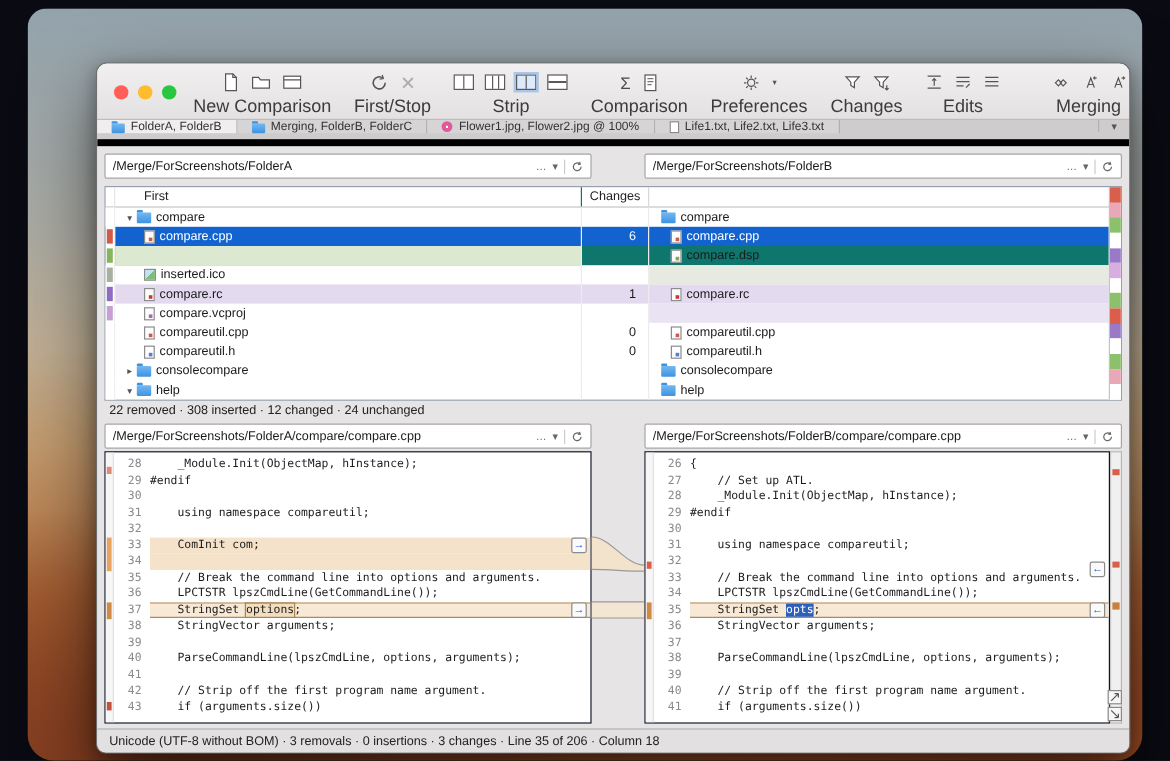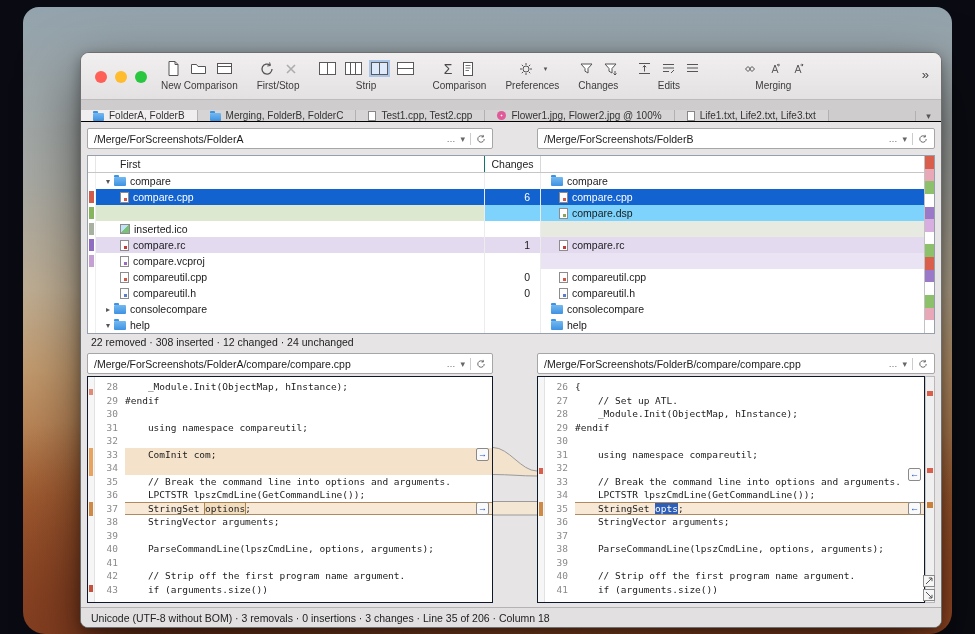--- a/index.html
+++ b/index.html
@@ -15,31 +15,31 @@
     background:#e8e6e6;border:1px solid #6f6f6f;overflow:hidden;display:flex;flex-direction:column;
     box-shadow:0 25px 60px rgba(0,0,0,.55),0 4px 14px rgba(0,0,0,.35)}
   
   .titlebar{height:47px;background:linear-gradient(#f1efef,#e3e1e1);border-bottom:1px solid #bdbbbb;position:relative;display:flex;flex:none}
   .lights{position:absolute;left:14px;top:18px;display:flex;gap:8px}
   .light{width:12px;height:12px;border-radius:50%}
   .light.red{background:#ff5f57}.light.yellow{background:#febc2e}.light.green{background:#29c73f}
   .toolbar{display:flex;align-items:flex-start;margin-left:80px;padding-top:6px;gap:19px;flex:1;min-width:0}
   .tgroup{display:flex;flex-direction:column;align-items:center;gap:2px;flex:none}
   .ticons{display:flex;gap:9px;align-items:center;height:19px}
-  .tlabel{font-size:10px;color:#3c3c3c;white-space:nowrap}
+  .tlabel{font-size:15px;color:#3c3c3c;white-space:nowrap}
   .tbtn{display:flex;align-items:center;justify-content:center}
   .gsig{font-size:14px;color:#4a4a4a;line-height:14px}
   .ddc{font-size:7px;color:#555;margin-left:1px}
   .lay{width:17px;height:13px;border:1px solid #5a5a5a;display:flex;background:#fff}
   .lay i{flex:1;border-right:1px solid #5a5a5a}.lay i:last-child{border-right:none}
   .lay.sel{outline:2px solid #a9c6e8;background:#ddeafc}
   .lay.rows{display:block;background:linear-gradient(#fff 42%,#5a5a5a 42%,#5a5a5a 56%,#fff 56%)}
   .overflow{margin-left:auto;margin-right:12px;padding-top:8px;font-size:13px;color:#444;flex:none}
   
-  .tabbar{height:22px;background:#cecccc;border-bottom:1px solid #000000;display:flex;align-items:flex-end;font-size:10px;color:#333;flex:none}
+  .tabbar{height:22px;background:#cecccc;border-bottom:6px solid #000000;display:flex;align-items:flex-start;font-size:10px;color:#333;flex:none}
   .tabstrip{display:flex;align-items:stretch;min-width:0}
   .tab{display:flex;align-items:center;gap:5px;padding:0 12px;border-right:1px solid #b2b0b0;background:#d6d4d4;white-space:nowrap}
   .tab.active{background:#f0eeee}
   .tab-dd{margin-left:auto;width:26px;display:flex;align-items:center;justify-content:center;color:#555;border-left:1px solid #b2b0b0;font-size:9px}
   .tabicon{display:inline-block;position:relative;flex:none}
   .folder-comparison-icon{width:11px;height:8px;background:linear-gradient(#74b9f0,#3e92e2);border-radius:1px;margin-top:2px}
   .folder-comparison-icon::before{content:"";position:absolute;top:-2px;left:0;width:5px;height:2px;background:#3e92e2;border-radius:1px 1px 0 0}
   .text-comparison-icon{width:8px;height:10px;background:#fff;border:1px solid #888}
   .image-comparison-icon{width:9px;height:9px;border-radius:50%;background:radial-gradient(circle,#fff 0 15%,#e05a9a 16% 70%,#c84888 100%)}
   
@@ -61,21 +61,21 @@
   .trow{display:flex;height:16px;font-size:10.5px;color:#1a1a1a;align-items:stretch}
   .c-strip{width:8px;background:#fff;border-right:1px solid #efefef;position:relative;flex:none}
   .c-first{width:389px;display:flex;align-items:center;border-right:1px solid #ececec;overflow:hidden}
   .c-changes{width:56px;display:flex;align-items:center;justify-content:flex-end;padding-right:10px;border-right:1px solid #ececec;flex:none}
   .c-second{flex:1;display:flex;align-items:center;overflow:hidden}
   .c-first.ind1{padding-left:6px}.c-first.ind2{padding-left:24px}
   .c-second.ind1{padding-left:10px}.c-second.ind2{padding-left:18px}
   .chev{width:12px;font-size:8px;color:#555;text-align:center;flex:none}
   .state-selected{background:#1262cf;color:#fff}
   .state-changed{background:#e3daf0}
-  .state-inserted{background:#7dd3fc}
+  .state-inserted{background:#0f766e}
   .state-inserted .c-first{background:#dce8cf}
   .state-removed .c-second{background:#e7eae1}
   .state-removed-alt .c-second{background:#eae3f3}
   .fi{display:inline-block;position:relative;margin-right:4px;flex:none}
   .folder-icon{width:12px;height:9px;background:linear-gradient(#74b9f0,#3e92e2);border-radius:1px}
   .folder-icon::before{content:"";position:absolute;top:-2px;left:0;width:5px;height:2px;background:#3e92e2;border-radius:1px 1px 0 0}
   .doc{width:9px;height:11px;background:#fdfdfd;border:1px solid #8c8c8c}
   .doc::after{content:"";position:absolute;right:1px;bottom:1px;width:3px;height:3px}
   .cpp-file-icon::after{background:#d05848}
   .dsp-file-icon::after{background:#8aa45c}
@@ -284,24 +284,20 @@
       <div class="tabstrip">
           <div class="tab active">
             <span class="tabicon folder-comparison-icon"></span>
             <span class="tablabel">FolderA, FolderB</span>
           </div>
           <div class="tab">
             <span class="tabicon folder-comparison-icon"></span>
             <span class="tablabel">Merging, FolderB, FolderC</span>
           </div>
           <div class="tab">
-            <span class="tabicon text-comparison-icon"></span>
-            <span class="tablabel">Test1.cpp, Test2.cpp</span>
-          </div>
-          <div class="tab">
             <span class="tabicon image-comparison-icon"></span>
             <span class="tablabel">Flower1.jpg, Flower2.jpg @ 100%</span>
           </div>
           <div class="tab">
             <span class="tabicon text-comparison-icon"></span>
             <span class="tablabel">Life1.txt, Life2.txt, Life3.txt</span>
           </div>
         </div>
       <div class="tab-dd">▾</div>
     </div>

